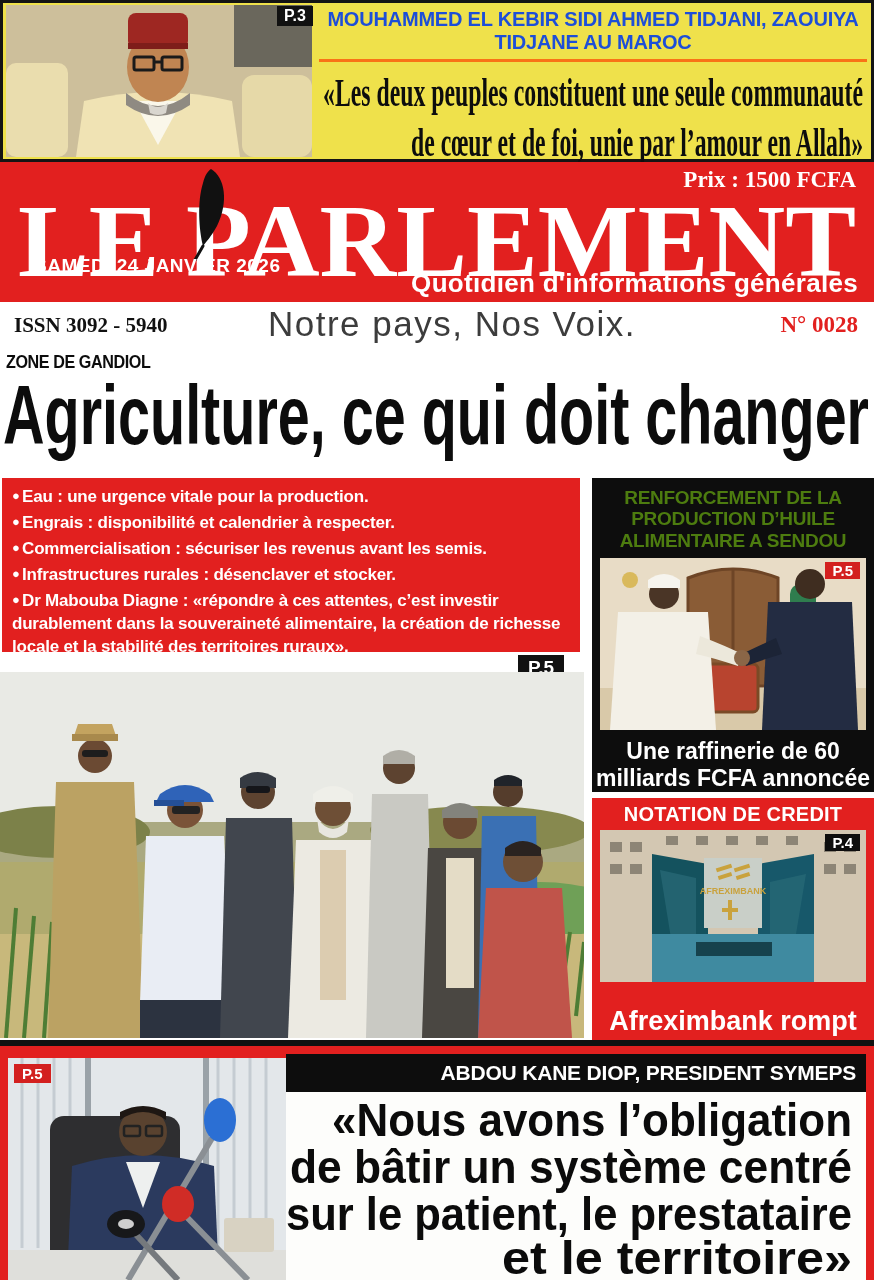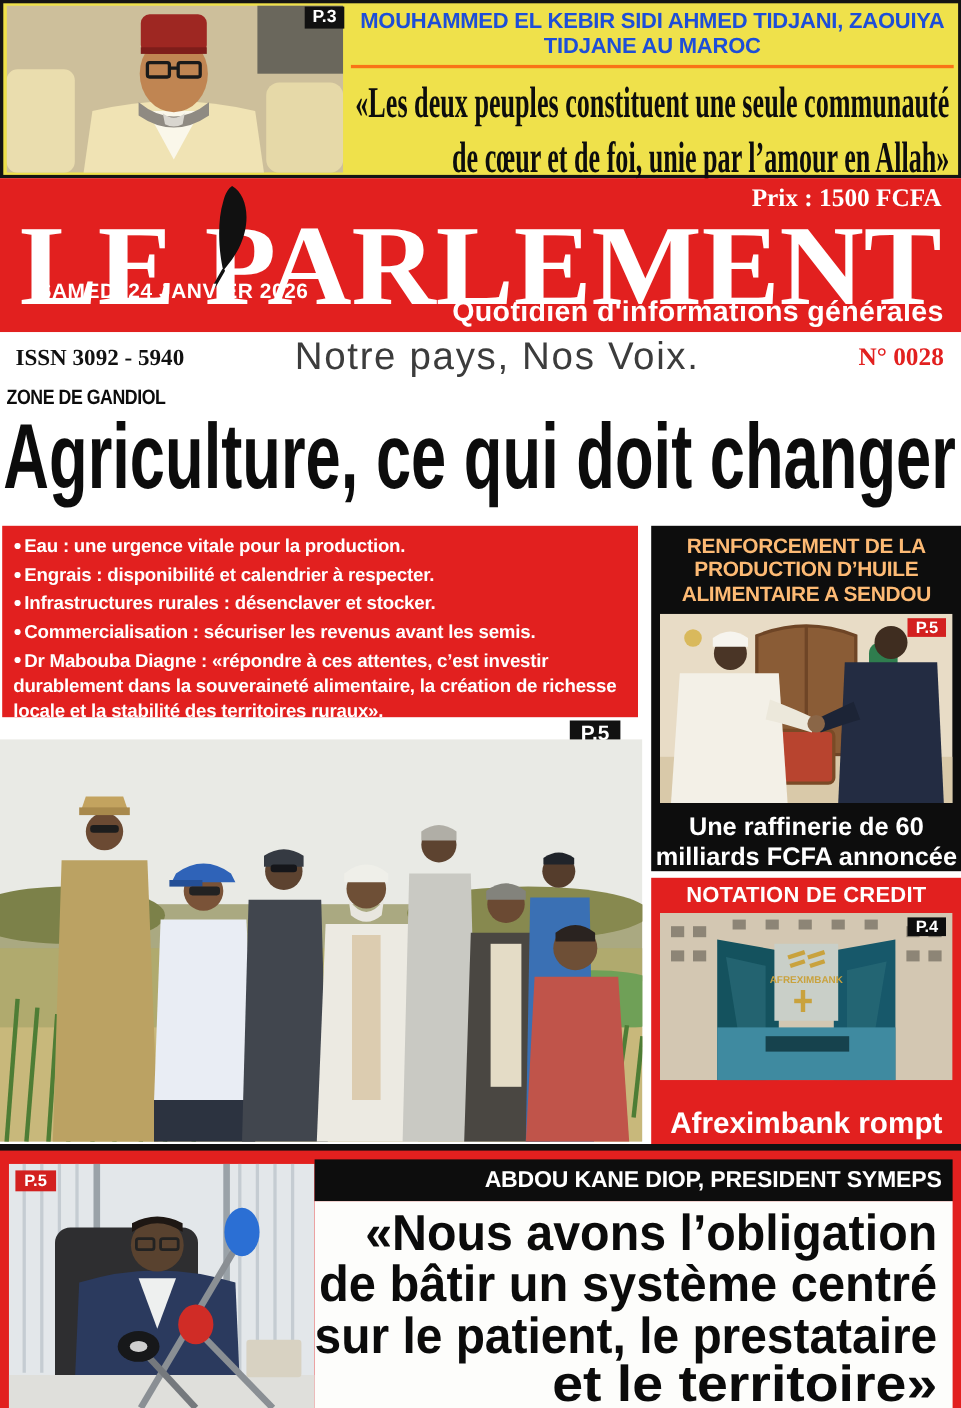--- a/index.html
+++ b/index.html
@@ -50,21 +50,21 @@
   .lead-box ul{margin:0;padding:0;list-style:none;}
   .lead-box li{color:#fff;font-weight:bold;font-size:17px;line-height:1.35;
     margin-bottom:3px;letter-spacing:-0.2px;}
   .lead-box li::before{content:"\25CF\2009";font-size:13px;vertical-align:2px;}
   .lead-p5{position:absolute;left:518px;top:655px;font-size:19px;padding:2px 10px;}
   
   .main-photo{position:absolute;left:0;top:672px;width:584px;height:366px;}
   
   .sendou-box{position:absolute;left:592px;top:478px;width:282px;height:314px;
     background:#0d0d0d;box-sizing:border-box;padding-top:9px;}
-  .sendou-kicker{color:#fdba74;font-weight:bold;font-size:19px;line-height:1.12;
+  .sendou-kicker{color:#4d7c0f;font-weight:bold;font-size:19px;line-height:1.12;
     text-align:center;letter-spacing:-0.3px;}
   .mini-photo{position:relative;width:266px;height:172px;margin:7px auto 0;}
   .mini-photo svg{display:block;}
   .photo-badge{position:absolute;top:4px;right:6px;font-size:15px;padding:0 7px;}
   .photo-badge.red{background:var(--badge-red);color:#fff;font-weight:bold;}
   .photo-badge.black{background:#0d0d0d;color:#fff;font-weight:bold;}
   .sendou-headline{color:#fff;font-weight:bold;font-size:23px;line-height:1.18;
     text-align:center;margin-top:8px;}
   .credit-box{position:absolute;left:592px;top:798px;width:282px;height:242px;
     background:var(--red);box-sizing:border-box;padding-top:5px;}
@@ -136,22 +136,22 @@
 
   <div class="lead-kicker">ZONE DE GANDIOL</div>
   <svg class="headline-svg" width="874" height="100" viewBox="0 0 874 100">
     <text x="3" y="76" font-family="Liberation Sans,sans-serif" font-weight="bold" font-size="84" fill="#0c0c0c" textLength="866" lengthAdjust="spacingAndGlyphs">Agriculture, ce qui doit changer</text>
   </svg>
 
   <div class="lead-box">
     <ul>
       <li>Eau : une urgence vitale pour la production.</li>
       <li>Engrais : disponibilité et calendrier à respecter.</li>
+      <li>Commercialisation : sécuriser les revenus avant les semis.</li>
       <li>Infrastructures rurales : désenclaver et stocker.</li>
-      <li>Commercialisation : sécuriser les revenus avant les semis.</li>
       <li>Dr Mabouba Diagne : «répondre à ces attentes, c’est investir durablement dans la souveraineté alimentaire, la création de richesse locale et la stabilité des territoires ruraux».</li>
     </ul>
   </div>
   <span class="badge lead-p5">P.5</span>
 
   <svg class="main-photo" width="584" height="366" viewBox="0 0 584 366">
     <rect width="584" height="366" fill="#e9eae5"></rect>
     <rect y="150" width="584" height="70" fill="#aaa981"></rect>
     <ellipse cx="60" cy="160" rx="90" ry="26" fill="#7c8149"></ellipse>
     <ellipse cx="480" cy="158" rx="110" ry="24" fill="#87894f"></ellipse>

